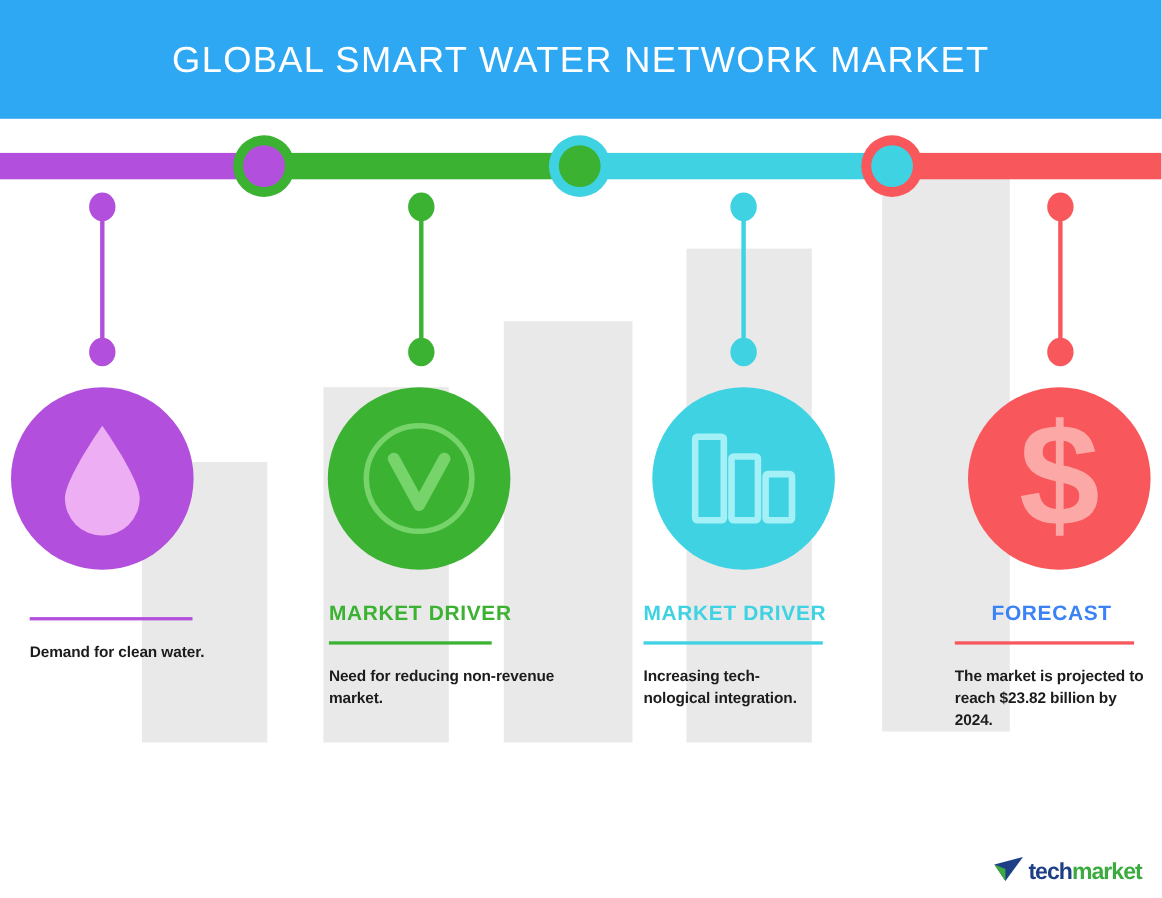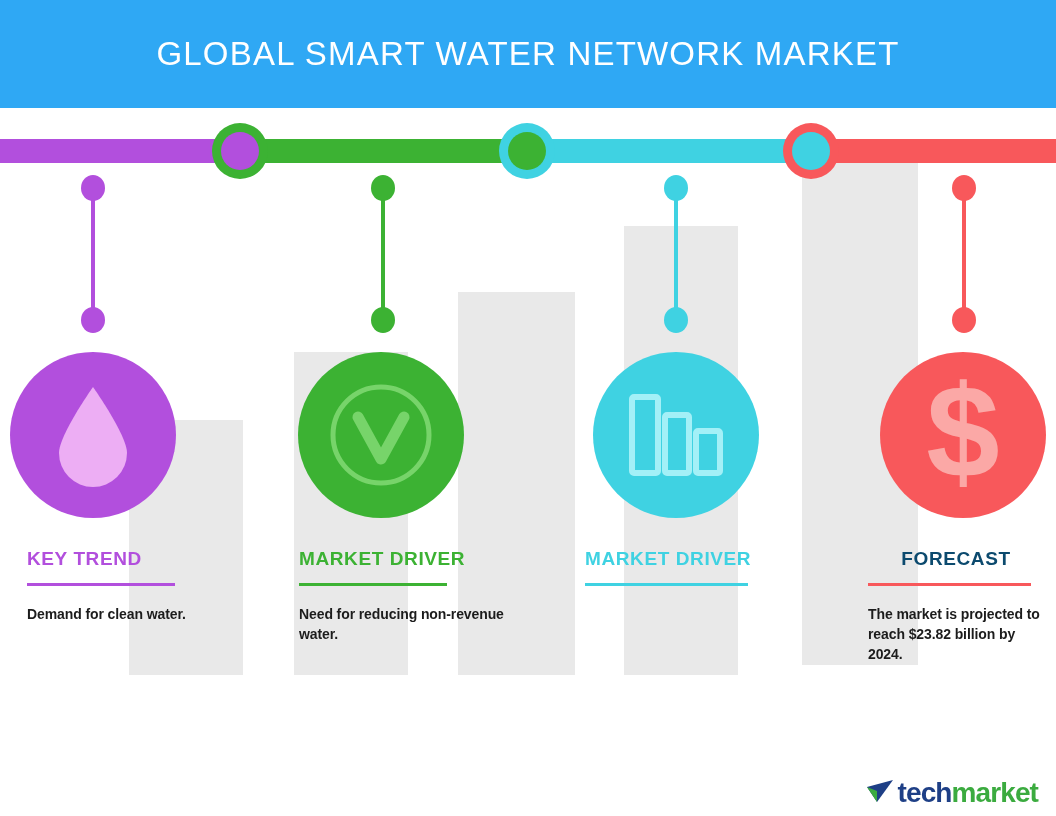--- a/index.html
+++ b/index.html
@@ -126,21 +126,21 @@
   
   .logo {
     position: absolute;
     right: 18px; bottom: 8px;
     display: flex;
     align-items: center;
     gap: 3px;
   }
   .logo-word {
     font-family: "Liberation Sans", sans-serif;
-    font-size: 28px;
+    font-size: 21px;
     font-weight: bold;
     letter-spacing: -0.9px;
     line-height: 1;
   }
   .logo-tech { color: #1e3f86; }
   .logo-navio { color: #3bab3f; }
 </style>
 </head>
 <body>
 
@@ -223,38 +223,41 @@
 
   <div class="icon-circle" style="left:880px; top:352px; background:#f8585b;">
     <span>
       <svg width="110" height="124" viewBox="0 0 110 124">
         <text x="55" y="104" text-anchor="middle" font-family="Liberation Sans, sans-serif" font-size="132" font-weight="bold" fill="#fba8a6">$</text>
       </svg>
     </span>
   </div>
 
   <div class="col-text" style="left:27px; top:548px;">
-    <div class="kicker" style="color:#b24fdd;">KEY TREND</div>
     <div class="rule" style="background:#b24fdd;"></div>
     <div class="body-text">Demand for clean water.</div>
   </div>
 
   <div class="col-text" style="left:299px; top:548px;">
     <div class="kicker" style="color:#3cb233;">MARKET DRIVER</div>
     <div class="rule" style="background:#3cb233;"></div>
-    <div class="body-text">Need for reducing non-revenue water.</div>
+    <div class="body-text">Need for reducing non-revenue market.</div>
   </div>
 
   <div class="col-text" style="left:585px; top:548px; width:248px;">
     <div class="kicker" style="color:#3fd2e2;">MARKET DRIVER</div>
     <div class="rule" style="background:#3fd2e2; width:163px;"></div>
+    <div class="body-text">
+      <div>Increasing tech-</div>
+      <div>nological integration.</div>
+    </div>
   </div>
 
   <div class="col-text" style="left:868px; top:548px; width:176px;">
-    <div class="kicker" style="color:#0c4a6e; text-align:center;">FORECAST</div>
+    <div class="kicker" style="color:#3b82f6; text-align:center;">FORECAST</div>
     <div class="rule" style="background:#f8585b; width:163px;"></div>
     <div class="body-text">The market is projected to reach $23.82 billion by 2024.</div>
   </div>
 
   <div class="logo">
     <span>
       <svg width="30" height="26" viewBox="0 0 30 26">
         <path d="M2 9 L28 2 L12 24 Z" fill="#1e3f86"></path>
         <path d="M2 9 L12 24 L12 13 Z" fill="#3bab3f"></path>
       </svg>

